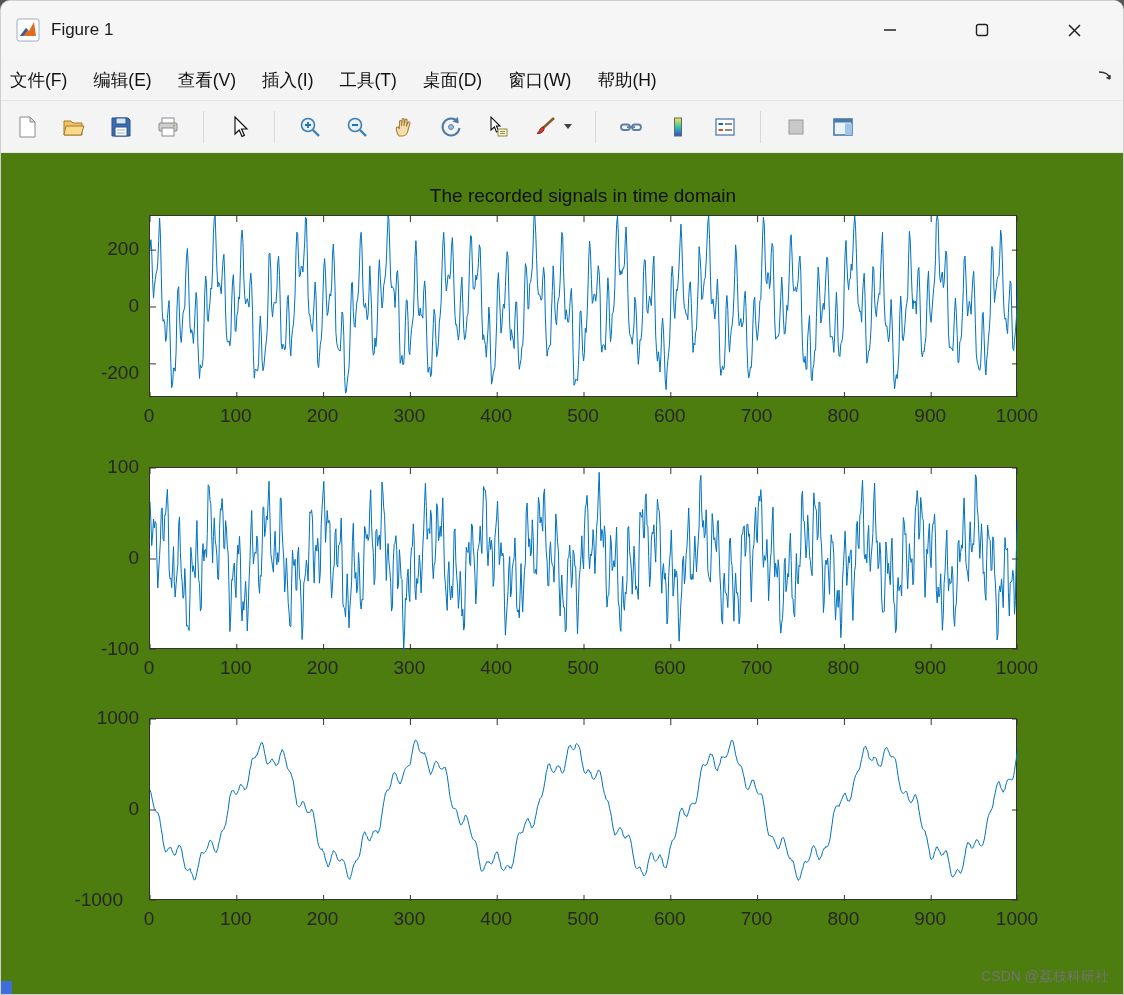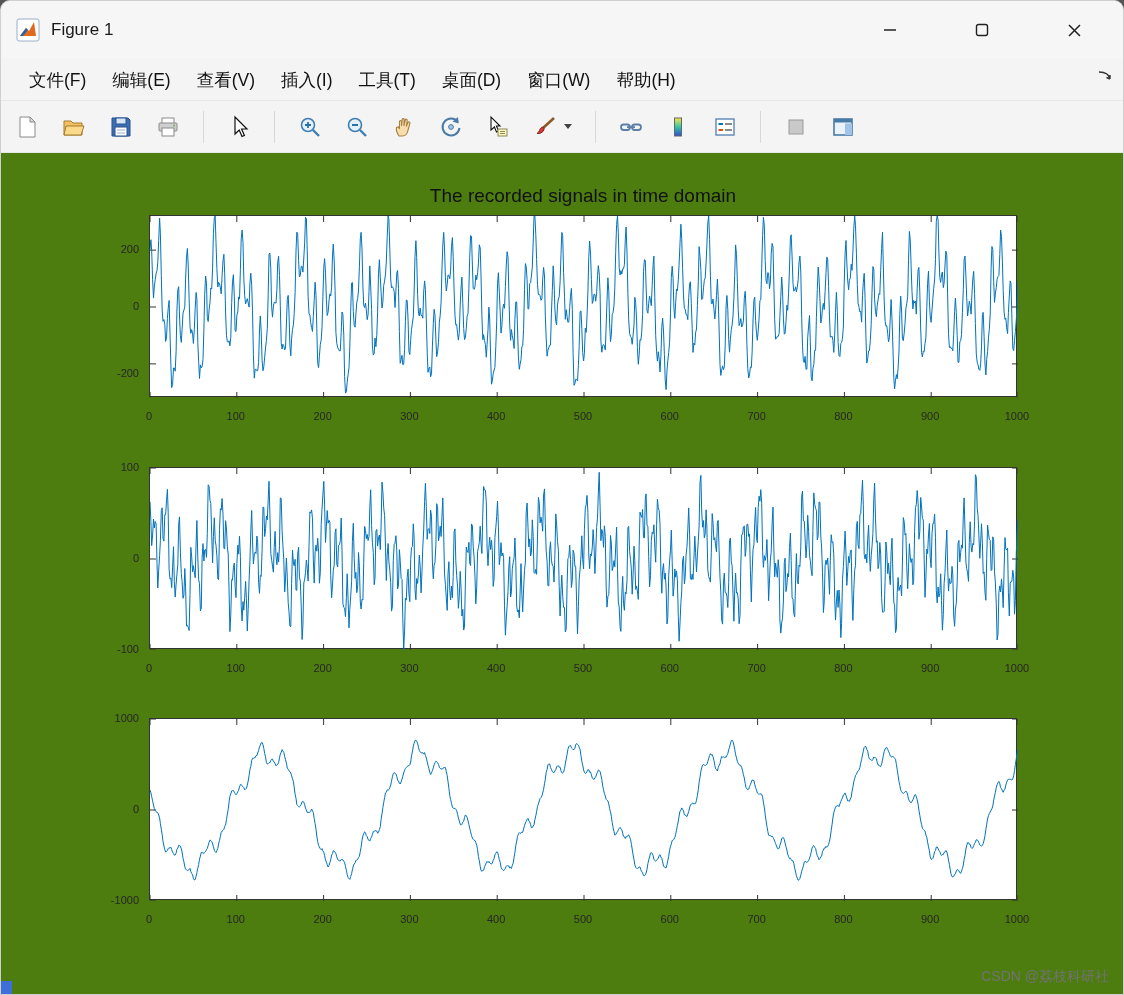--- a/index.html
+++ b/index.html
@@ -19,21 +19,21 @@
   }
   .app-icon{ margin-left:15px; width:26px; height:24px; flex:0 0 auto; }
   .title-text{ margin-left:9px; font-size:17px; color:#1a1a1a; }
   .win-controls{ margin-left:auto; margin-right:26px; display:flex; gap:46px; }
   .win-btn{ width:46px; height:34px; display:flex; align-items:center; justify-content:center;
     background:transparent; border:none; cursor:default; }
 
   
   .menubar{
     height:42px; display:flex; align-items:center; gap:26px;
-    padding-left:28px; background:#f4f4f4; border-bottom:1px solid #e6e6e6;
+    padding-left:9px; background:#f4f4f4; border-bottom:1px solid #e6e6e6;
     position:relative;
   }
   .menu-item{ font-size:17.5px; color:#111; cursor:default; }
   .menu-dock-arrow{ position:absolute; right:10px; top:10px; }
 
   
   .toolbar{
     height:52px; display:flex; align-items:center; gap:19px;
     padding-left:12px; background:#f4f4f4; border-bottom:1px solid #e6e6e6;
   }
@@ -49,21 +49,21 @@
     position:absolute; background:#ffffff; border:1px solid #333;
   }
   .axes svg{ display:block; }
   #axes1{ left:148px; top:62px;  width:868px; height:182px; }
   #axes2{ left:148px; top:314px; width:868px; height:182px; }
   #axes3{ left:148px; top:565px; width:868px; height:182px; }
   .plot-title{
     position:absolute; left:148px; top:32px; width:868px; text-align:center;
     font-size:19px; color:#111;
   }
-  .tick-label{ position:absolute; font-size:11px; color:#262626; line-height:20px; }
+  .tick-label{ position:absolute; font-size:19px; color:#262626; line-height:20px; }
   .xtick{ width:84px; text-align:center; }
   .ytick{ width:70px; text-align:right; }
 
   .watermark{
     position:absolute; right:14px; bottom:8px; font-size:14px; color:#737373;
   }
   .corner-artifact{
     position:absolute; left:0; bottom:0; width:11px; height:13px; background:#3e6fd8;
   }
 </style>
@@ -376,18 +376,18 @@
       <span class="tick-label xtick" style="left: 366.4px; top: 756px;">300</span>
       <span class="tick-label xtick" style="left: 453.2px; top: 756px;">400</span>
       <span class="tick-label xtick" style="left: 540px; top: 756px;">500</span>
       <span class="tick-label xtick" style="left: 626.8px; top: 756px;">600</span>
       <span class="tick-label xtick" style="left: 713.6px; top: 756px;">700</span>
       <span class="tick-label xtick" style="left: 800.4px; top: 756px;">800</span>
       <span class="tick-label xtick" style="left: 887.2px; top: 756px;">900</span>
       <span class="tick-label xtick" style="left: 974px; top: 756px;">1000</span>
       <span class="tick-label ytick" style="left: 68px; top: 555px;">1000</span>
       <span class="tick-label ytick" style="left: 68px; top: 646px;">0</span>
-      <span class="tick-label ytick" style="left: 68px; top: 737px;">-1000</span>
+      <span class="tick-label ytick" style="left: 52px; top: 737px;">-1000</span>
     </div>
 
   <div class="watermark">CSDN @荔枝科研社</div>
   <div class="corner-artifact"></div>
 </div>
 
 </body></html>

